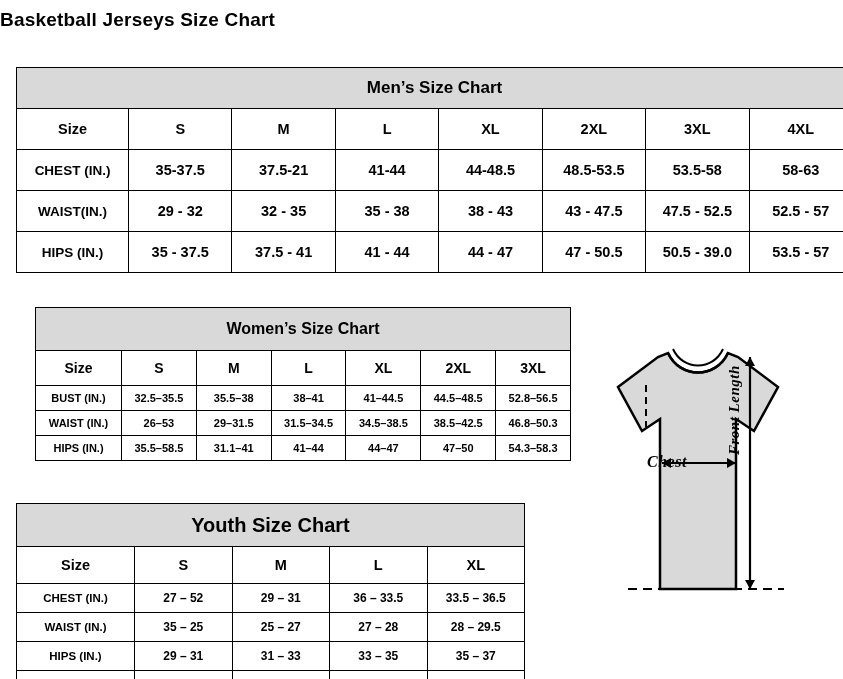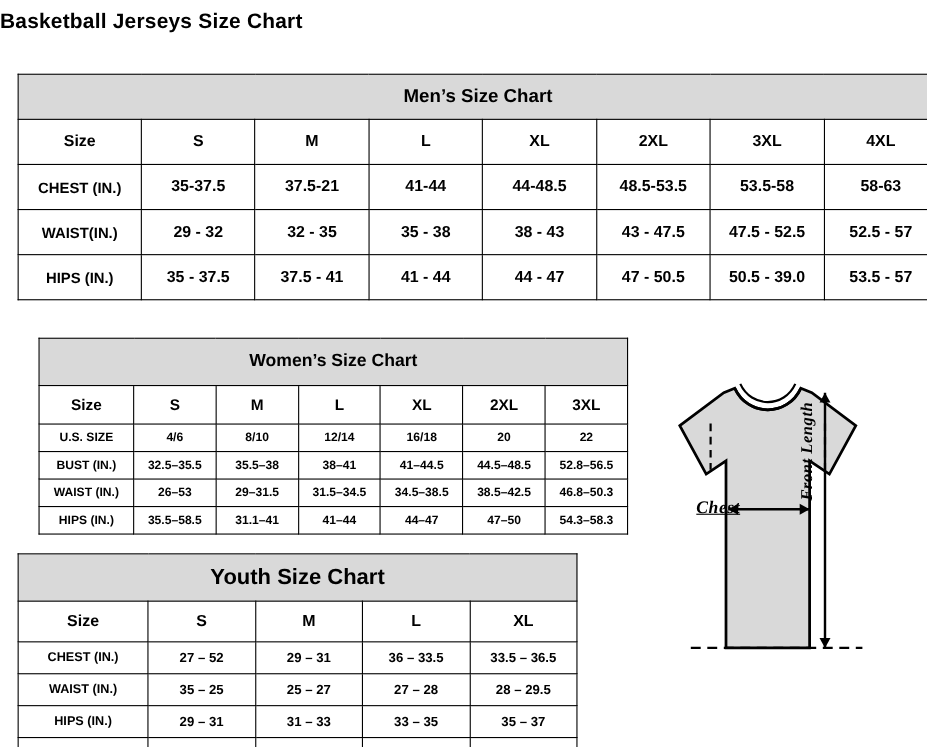--- a/index.html
+++ b/index.html
@@ -101,28 +101,27 @@
   #shirt-wrap {
     position: absolute;
     left: 540px;
     top: 318px;
     width: 300px;
     height: 345px;
   }
   #shirt-svg { display: block; }
   .lbl-chest {
     position: absolute;
-    left: 93px;
+    left: 107px;
     top: 126px;
     font-size: 16px;
     font-weight: bold;
     font-style: italic;
     font-family: "Liberation Serif", serif;
     letter-spacing: 0.5px;
-    text-decoration: underline;
   }
   .lbl-frontlength {
     position: absolute;
     left: 186px;
     top: 128px;
     font-size: 15px;
     font-weight: bold;
     font-style: italic;
     font-family: "Liberation Serif", serif;
     letter-spacing: 0.5px;
@@ -214,29 +213,20 @@
             <td class="caption-cell" colspan="7">Women’s Size Chart</td>
           </tr>
           <tr>
             <td class="hdr-cell">Size</td>
             <td class="hdr-cell">S</td>
             <td class="hdr-cell">M</td>
             <td class="hdr-cell">L</td>
             <td class="hdr-cell">XL</td>
             <td class="hdr-cell">2XL</td>
             <td class="hdr-cell">3XL</td>
-          </tr>
-          <tr>
-            <td class="rowlabel">U.S. SIZE</td>
-            <td>4/6</td>
-            <td>8/10</td>
-            <td>12/14</td>
-            <td>16/18</td>
-            <td>20</td>
-            <td>22</td>
           </tr>
           <tr>
             <td class="rowlabel">BUST (IN.)</td>
             <td>32.5–35.5</td>
             <td>35.5–38</td>
             <td>38–41</td>
             <td>41–44.5</td>
             <td>44.5–48.5</td>
             <td>52.8–56.5</td>
           </tr>

